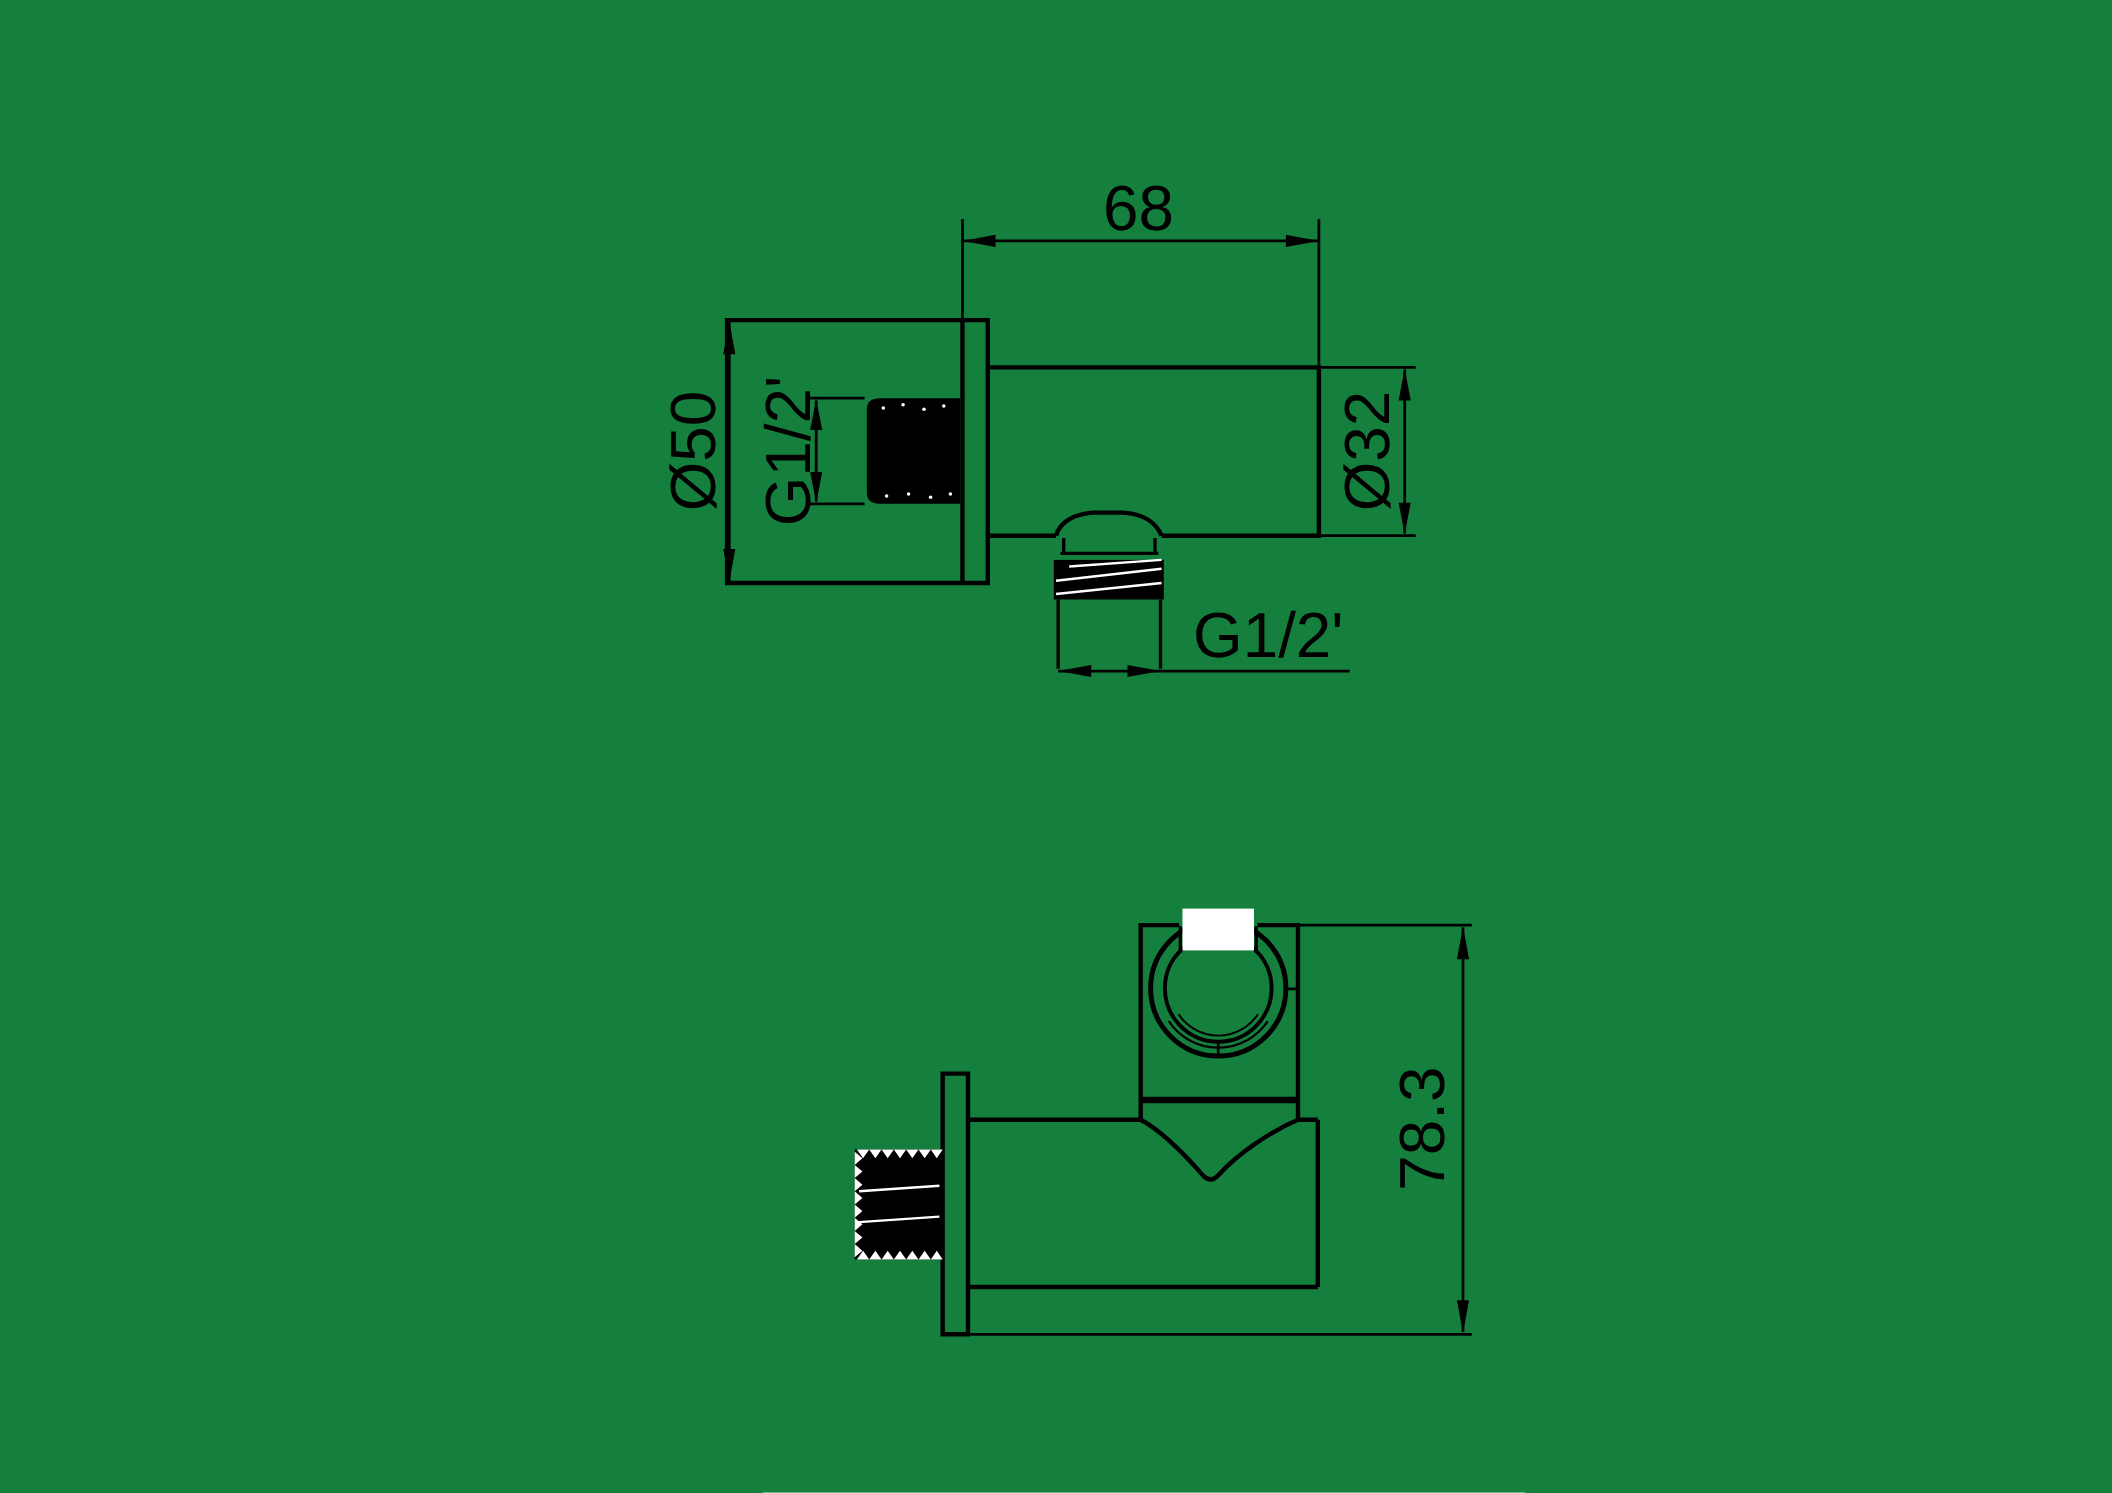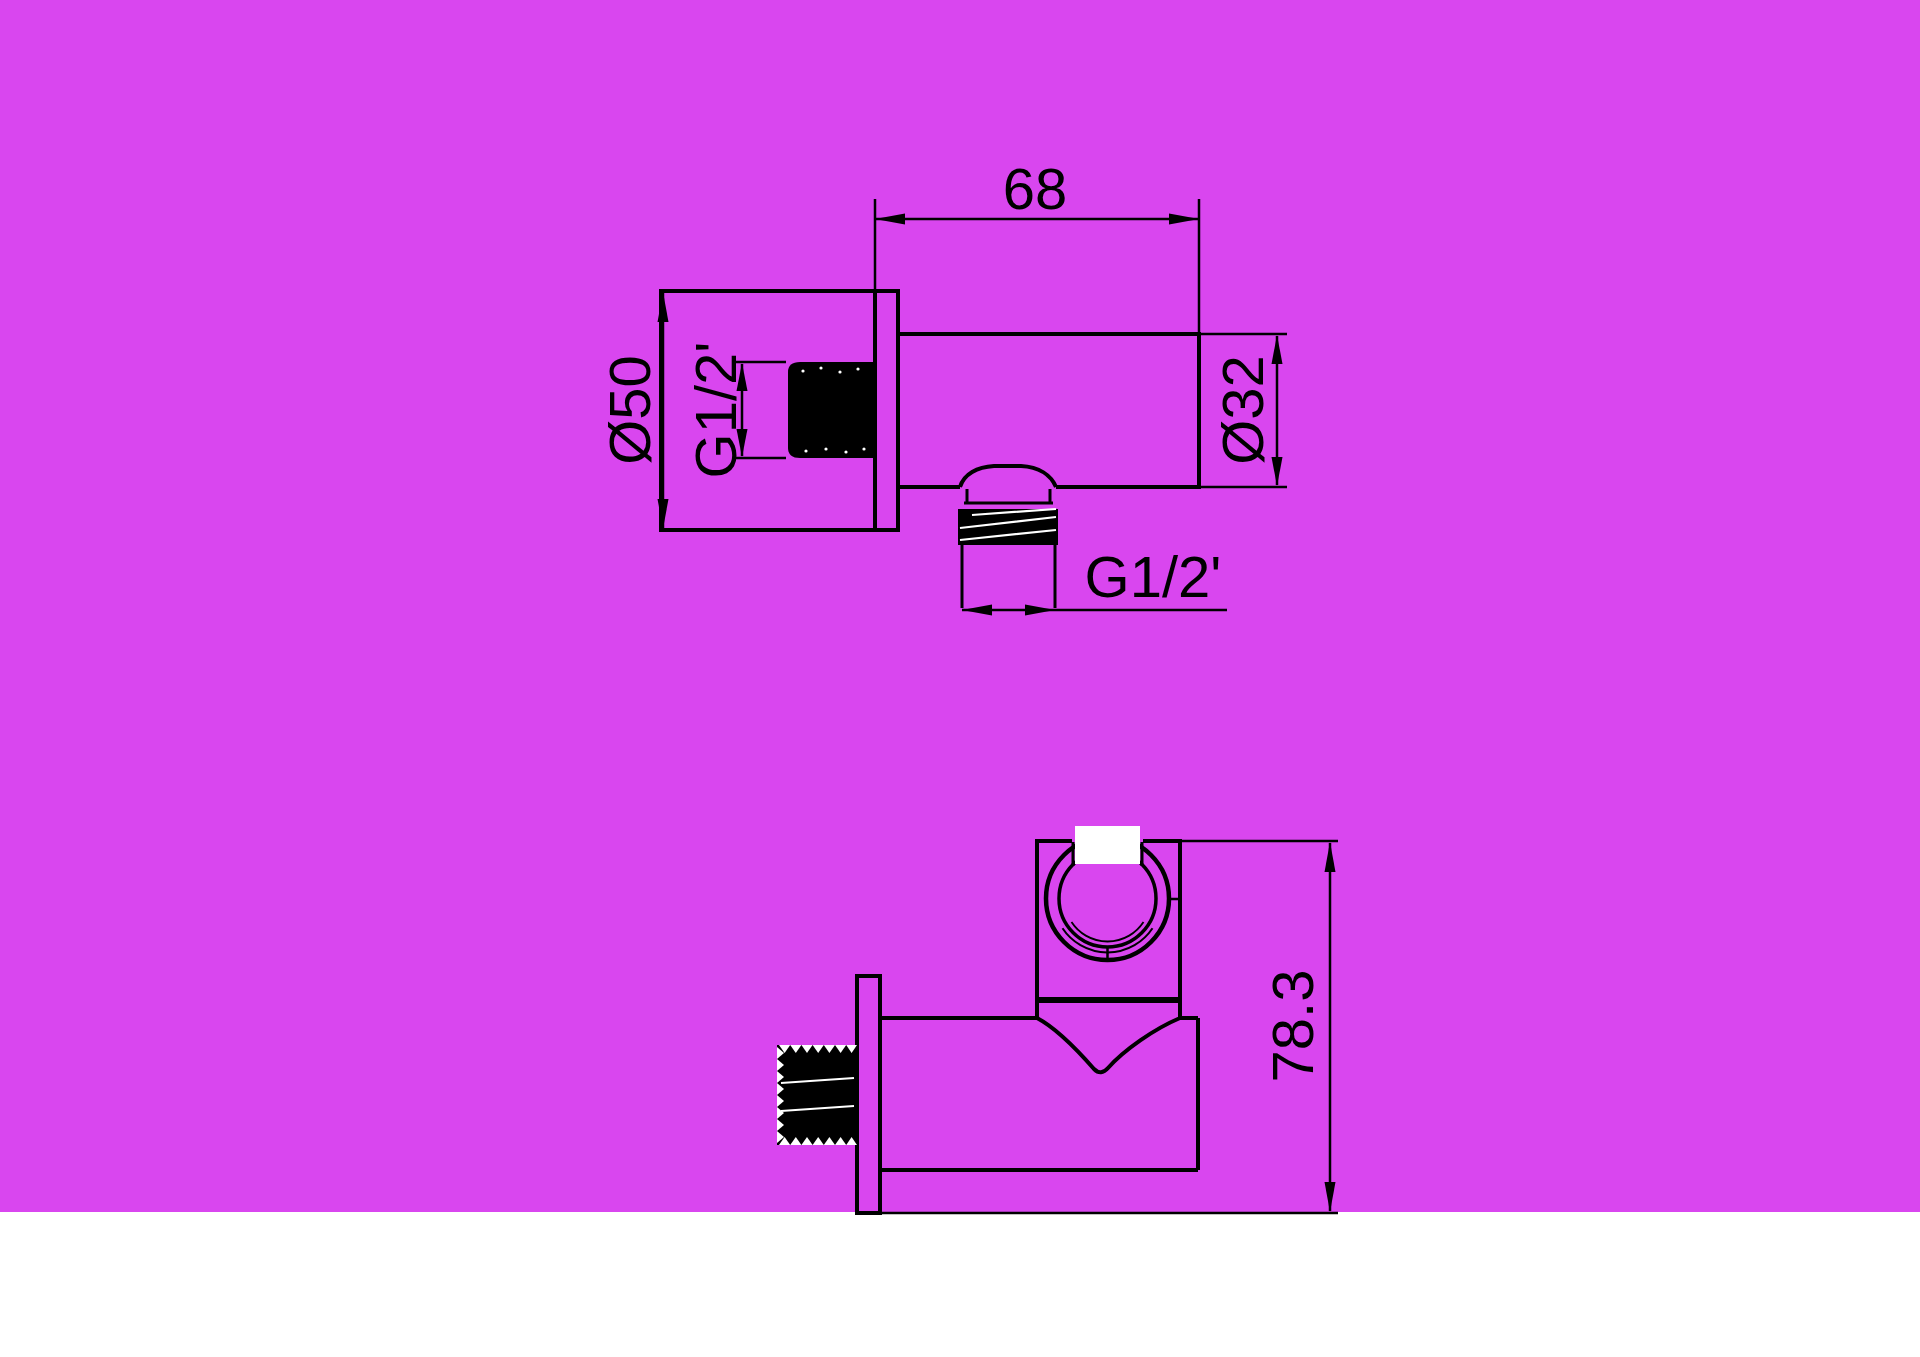--- a/index.html
+++ b/index.html
@@ -7,22 +7,22 @@
     padding:0;
     background:#ffffff;
     width:1920px;
     height:1357px;
     overflow:hidden;
     font-family:"Liberation Sans", sans-serif;
   }
   .page{
     position:relative;
     width:1920px;
-    height:1212px;
-    background:#d946ef;
+    height:1357px;
+    background:#15803d;
   }
   svg{display:block}
   .part{stroke:#000;stroke-width:4;fill:none}
   .part-thin{stroke:#000;stroke-width:3;fill:none}
   .part-thick{stroke:#000;stroke-width:6;fill:none}
   .dim{stroke:#000;stroke-width:2.5;fill:none}
   .solid{fill:#000;stroke:none}
   .whiteline{stroke:#fff;stroke-width:2.2;fill:none}
   .arrow{fill:#000;stroke:none}
   .dimtext{

